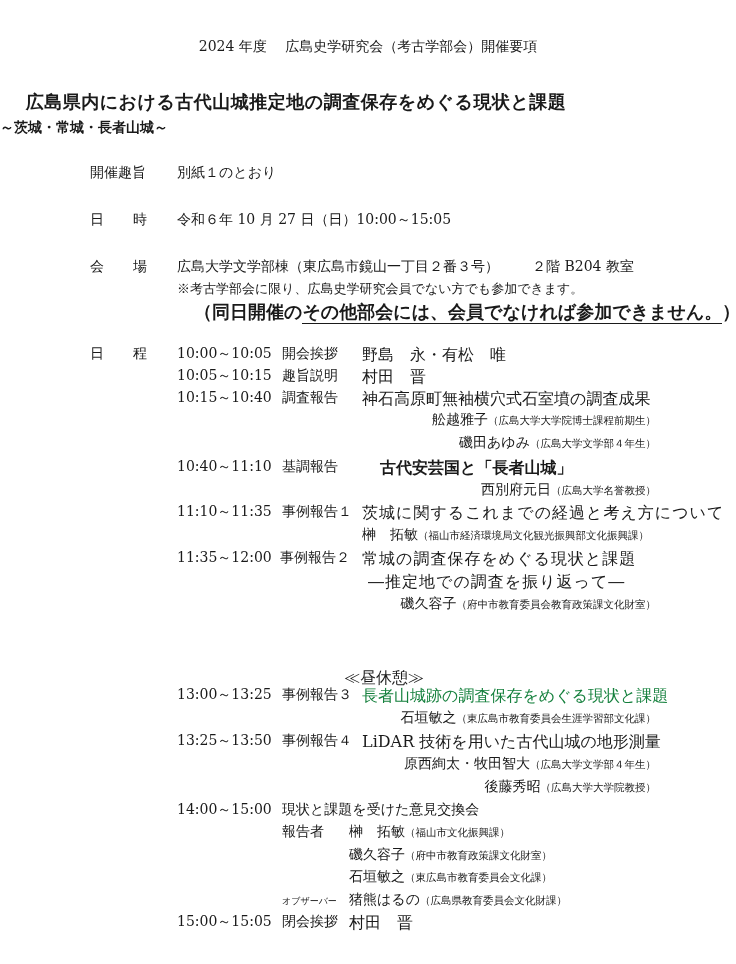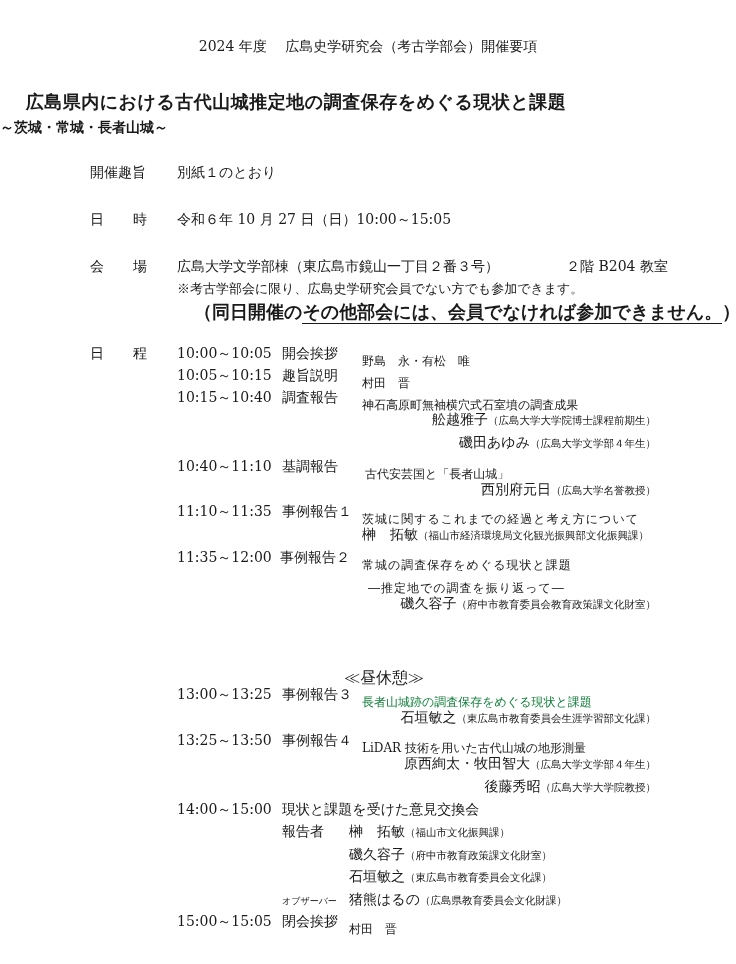--- a/index.html
+++ b/index.html
@@ -12,21 +12,21 @@
     .header { left: 0; width: 736px; text-align: center; top: 38px; font-size: 14px; }
     .title { left: 0; width: 592px; text-align: center; top: 90px; font-size: 18px; font-weight: bold; letter-spacing: 0.5px; }
     .subtitle { left: 0; width: 736px; text-align: left; top: 119px; font-size: 14px; font-weight: bold; }
     .lbl { font-size: 14px; }
     .val { font-size: 14px; }
     .note { font-size: 13px; text-align: right; }
     .note-bold { font-size: 18px; font-weight: bold; }
     .note-bold .ul { border-bottom: 1px solid #1a1a1a; padding-bottom: 1px; }
     .time { font-size: 14px; left: 177px; }
     .kind { font-size: 14px; }
-    .topic { font-size: 12px; margin-top: 8px; }
+    .topic { font-size: 16px; }
     .topic.gray { color: #15803d; }
     .speaker { font-size: 14px; right: 80px; text-align: right; }
     .aff { font-size: 10.5px; }
     .gray { color: #666; }
     .obs { font-size: 9px; }
   </style>
 </head>
 <body>
 
 <div>
@@ -38,21 +38,21 @@
   <div class="abs lbl" style="left:90px; top:164px;">開催趣旨</div>
   <div class="abs val" style="left:177px; top:164px;">別紙１のとおり</div>
 
   <div class="abs lbl" style="left:90px; top:211px;">日</div>
   <div class="abs lbl" style="left:133px; top:211px;">時</div>
   <div class="abs val" style="left:177px; top:211px;">令和６年 10 月 27 日（日）10:00～15:05</div>
 
   <div class="abs lbl" style="left:90px; top:258px;">会</div>
   <div class="abs lbl" style="left:133px; top:258px;">場</div>
   <div class="abs val" style="left:177px; top:258px;">広島大学文学部棟（東広島市鏡山一丁目２番３号）</div>
-  <div class="abs val" style="left:566px; top:258px;">２階 B204 教室</div>
+  <div class="abs val" style="left:532px; top:258px;">２階 B204 教室</div>
   <div class="abs note" style="left:177px; top:280px;">※考古学部会に限り、広島史学研究会員でない方でも参加できます。</div>
   <div class="abs note-bold" style="left:194px; top:300px;">
     <span>（同日開催の</span><span class="ul">その他部会には、会員でなければ参加できません。</span><span>）</span>
   </div>
 
   <div class="abs lbl" style="left:90px; top:345px;">日</div>
   <div class="abs lbl" style="left:133px; top:345px;">程</div>
 
   <div>
     <div class="abs time" style="top:345px;">10:00～10:05</div>
@@ -74,21 +74,21 @@
       <span>舩越雅子</span><span class="aff">（広島大学大学院博士課程前期生）</span>
     </div>
     <div class="abs speaker" style="top:434px;">
       <span>磯田あゆみ</span><span class="aff">（広島大学文学部４年生）</span>
     </div>
   </div>
 
   <div>
     <div class="abs time" style="top:458px;">10:40～11:10</div>
     <div class="abs kind" style="left:282px; top:458px;">基調報告</div>
-    <div class="abs topic" style="left:365px; top:458px;">古代安芸国と「長者山城」</div>
+    <div class="abs topic" style="left:380px; top:458px;font-weight:bold;">古代安芸国と「長者山城」</div>
     <div class="abs speaker" style="top:481px;">
       <span>西別府元日</span><span class="aff">（広島大学名誉教授）</span>
     </div>
   </div>
 
   <div>
     <div class="abs time" style="top:503px;">11:10～11:35</div>
     <div class="abs kind" style="left:282px; top:503px;">事例報告１</div>
     <div class="abs topic" style="left:362px; top:503px; letter-spacing:1px;">茨城に関するこれまでの経過と考え方について</div>
     <div class="abs" style="left:362px; top:526px; font-size:14px;">

